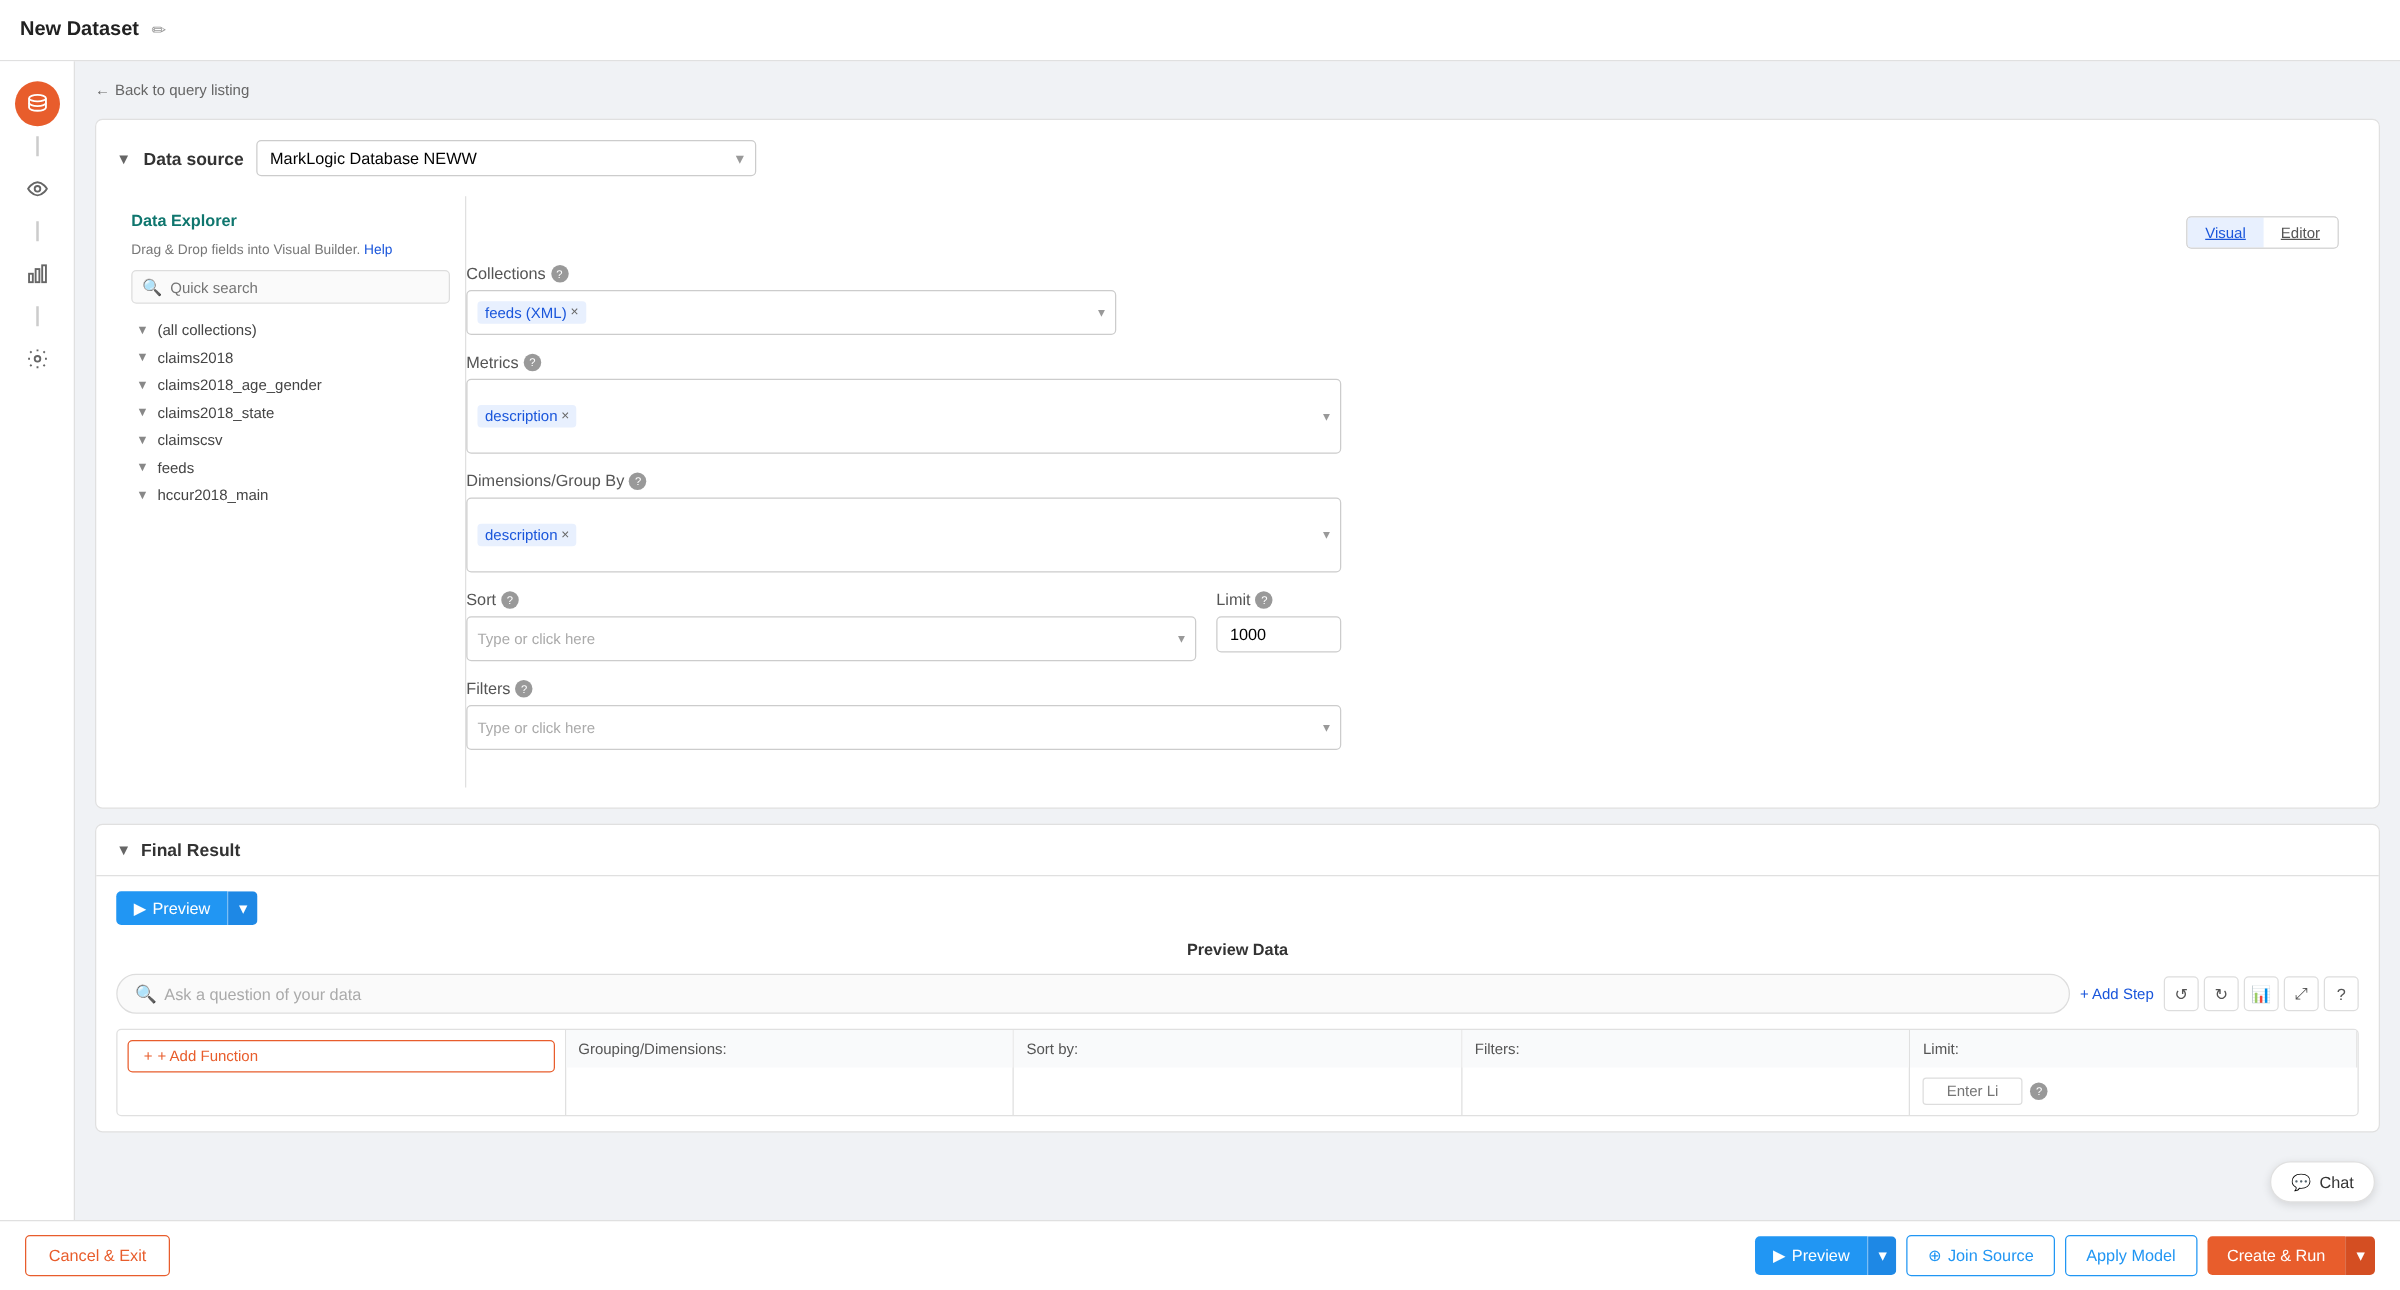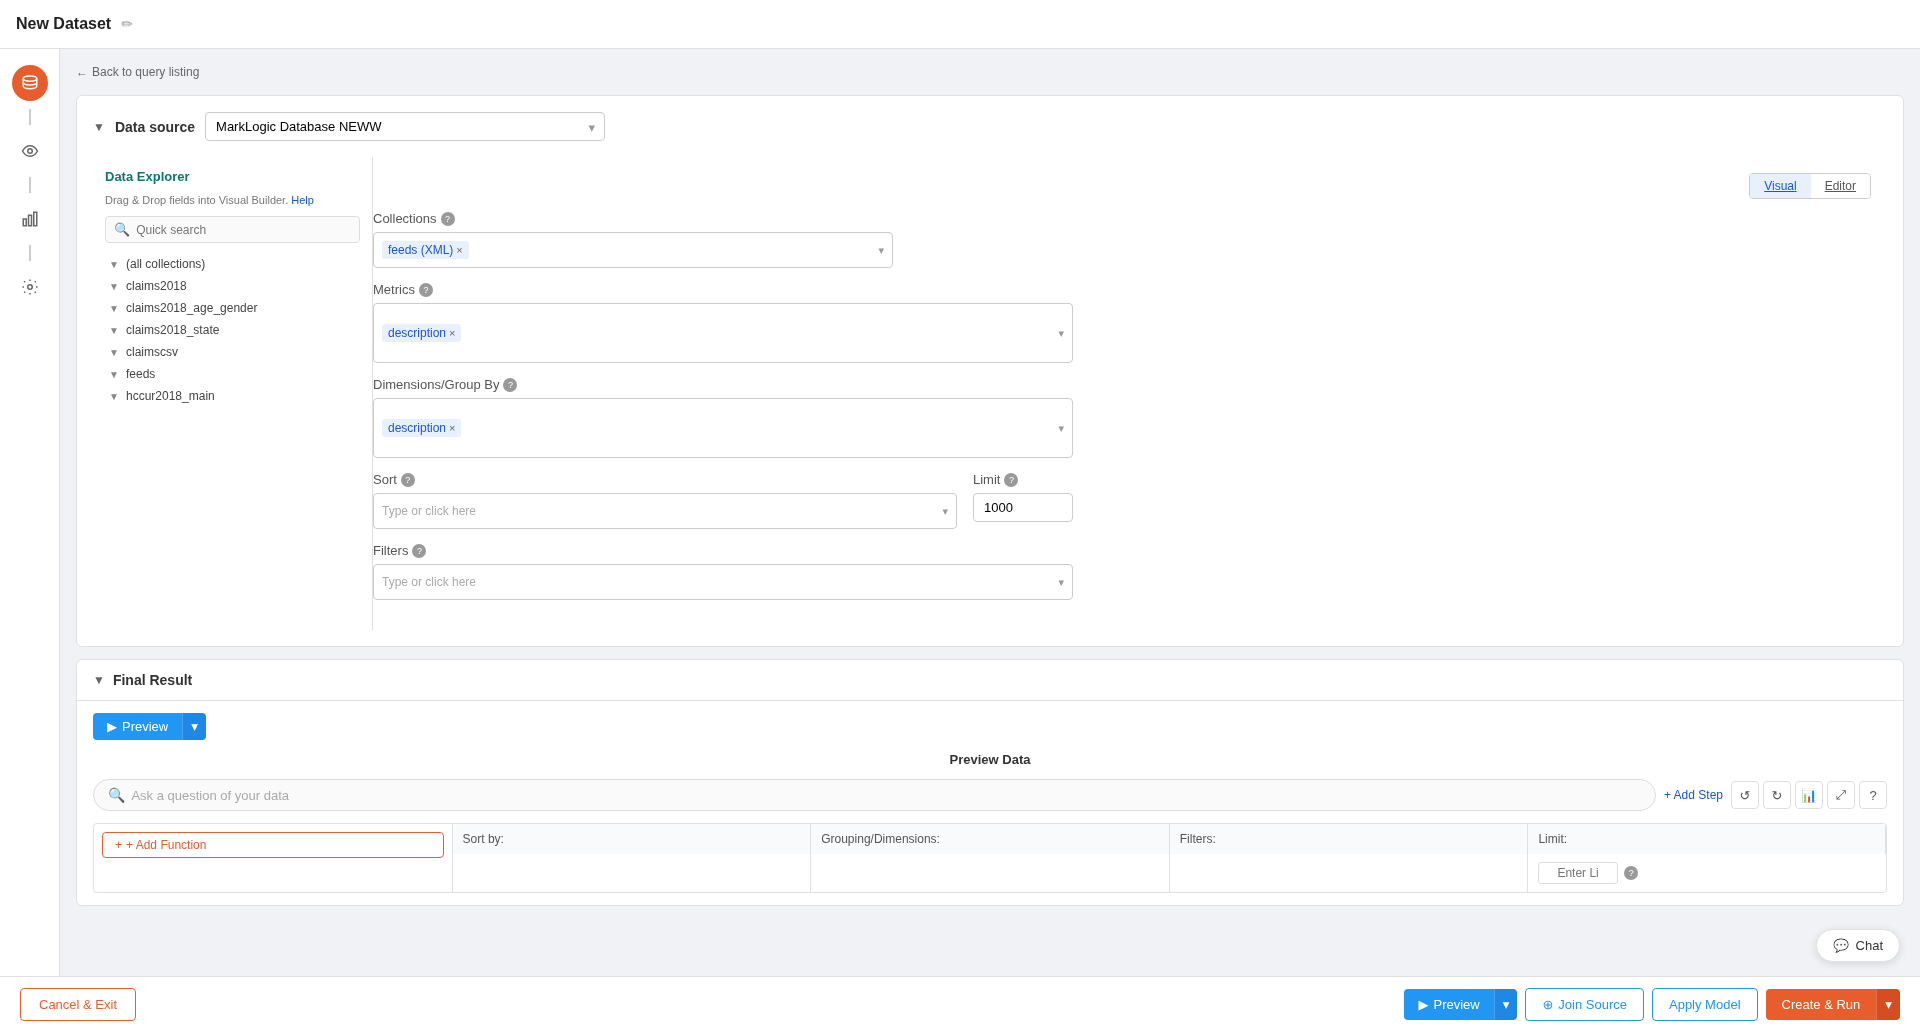--- a/index.html
+++ b/index.html
@@ -350,26 +350,26 @@
 
         <div style="display:flex; align-items:stretch; border:1px solid #e0e0e0; border-radius:4px; overflow:hidden;">
           <div style="flex:1; display:flex; flex-direction:column; border-right:1px solid #e0e0e0;">
             <button class="add-function-btn">
               <span>+</span>
               <span>+ Add Function</span>
             </button>
           </div>
           <div style="flex:1; border-right:1px solid #e0e0e0;">
             <div class="table-header-cell">
-              <span>Sort by:</span>
+              <span>Grouping/Dimensions:</span>
             </div>
           </div>
           <div style="flex:1; border-right:1px solid #e0e0e0;">
             <div class="table-header-cell">
-              <span>Grouping/Dimensions:</span>
+              <span>Sort by:</span>
             </div>
           </div>
           <div style="flex:1; border-right:1px solid #e0e0e0;">
             <div class="table-header-cell">
               <span>Filters:</span>
             </div>
           </div>
           <div style="flex:1;">
             <div class="table-header-cell">
               <span>Limit:</span>

